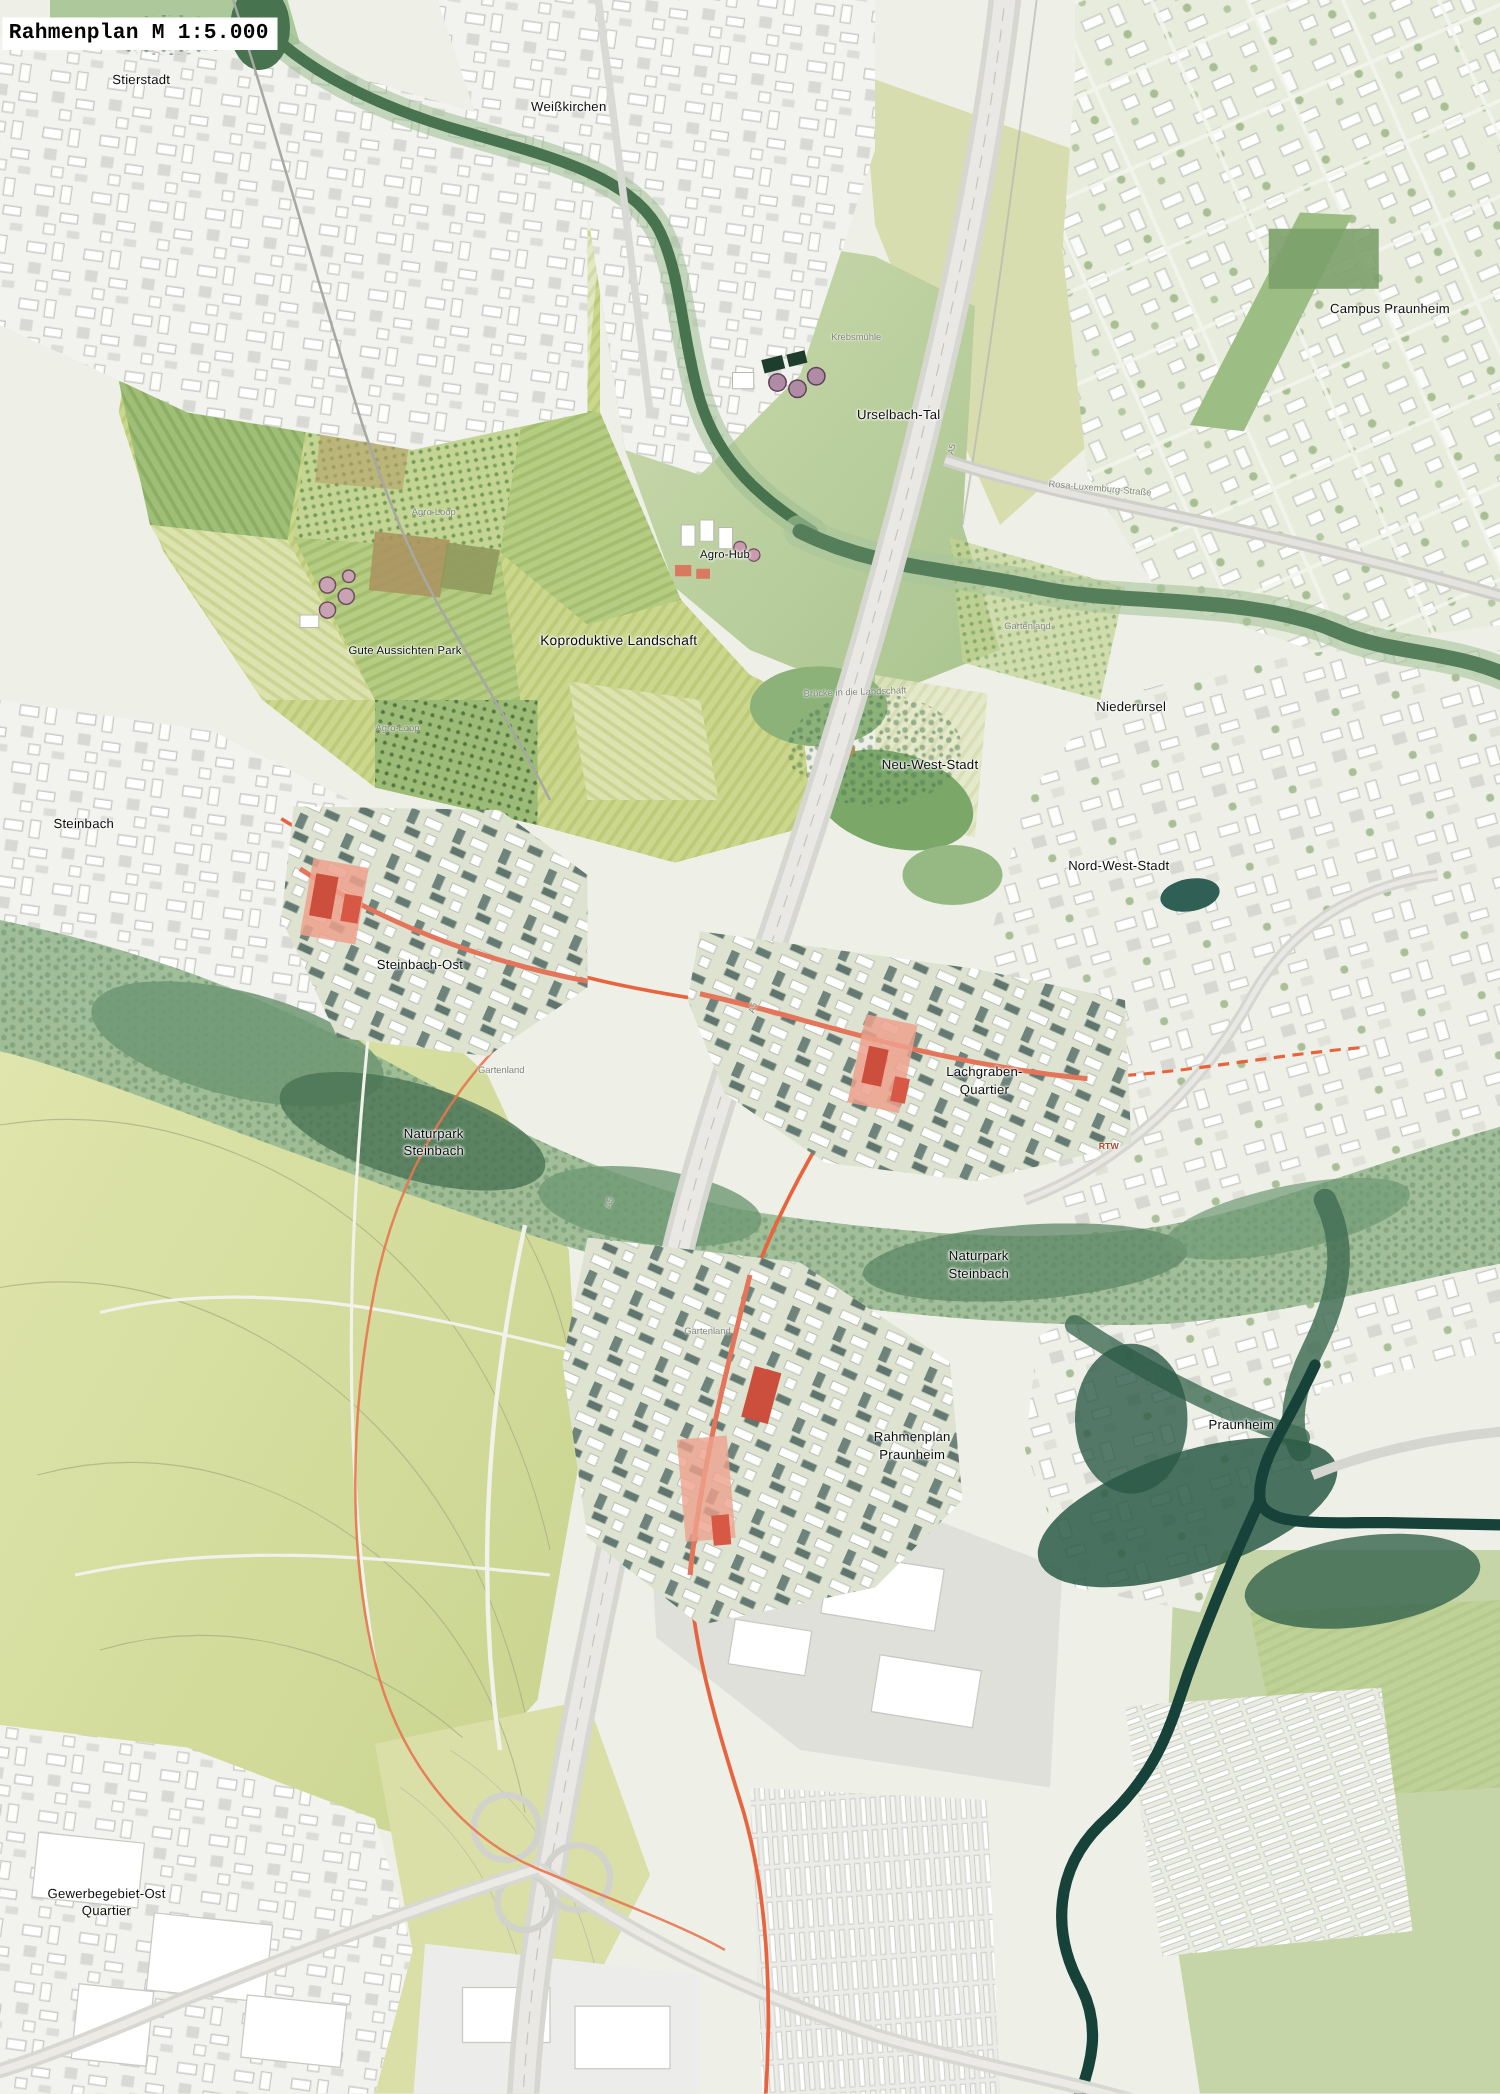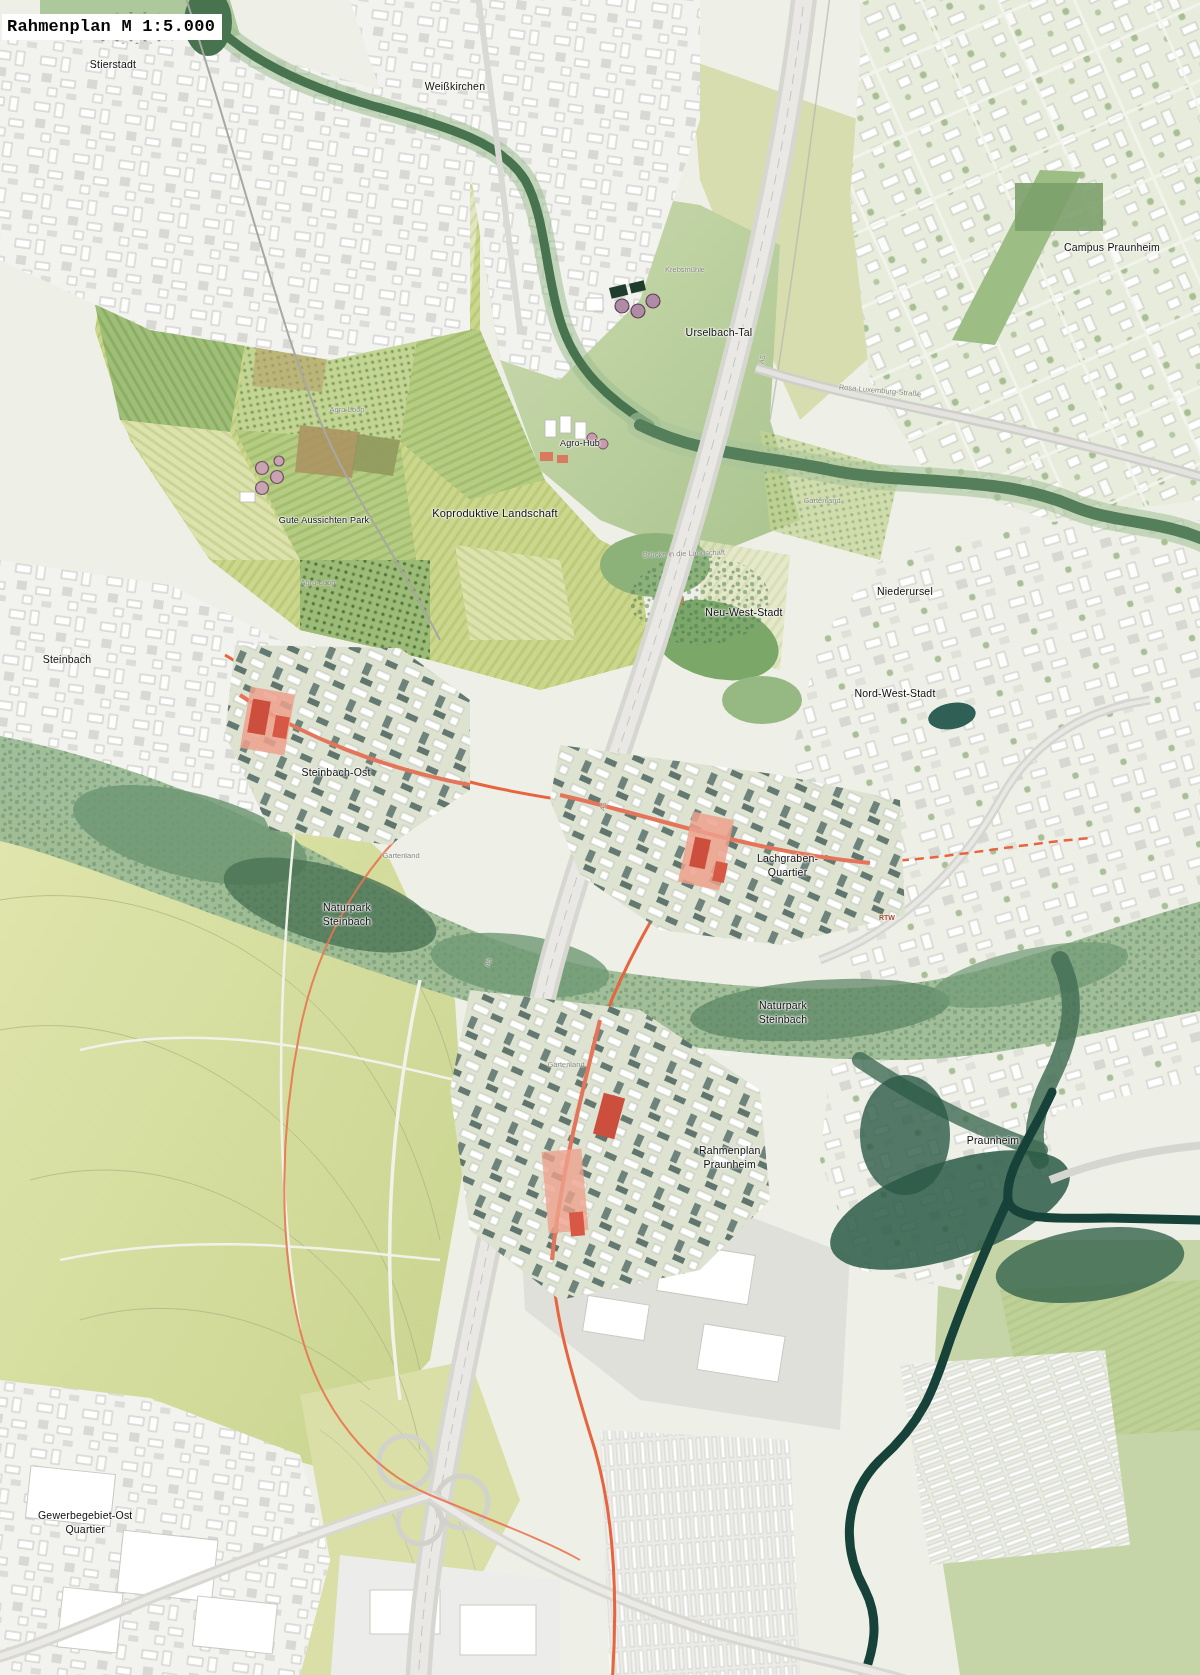--- a/index.html
+++ b/index.html
@@ -322,21 +322,21 @@
 
   <div class="title-box">Rahmenplan M 1:5.000</div>
 
   <div class="lbl" style="left:113px;top:58px">Stierstadt</div>
   <div class="lbl" style="left:455px;top:80px">Weißkirchen</div>
   <div class="lbl" style="left:1112px;top:241px">Campus Praunheim</div>
   <div class="lbl" style="left:719px;top:326px">Urselbach-Tal</div>
   <div class="lbl small" style="left:580px;top:438px">Agro-Hub</div>
   <div class="lbl small" style="left:324px;top:515px">Gute Aussichten Park</div>
   <div class="lbl" style="left:495px;top:506px;font-size:11px">Koproduktive Landschaft</div>
-  <div class="lbl" style="left:905px;top:585px">Niederursel</div>
+  <div class="lbl" style="left:905px;top:560px">Niederursel</div>
   <div class="lbl" style="left:744px;top:606px">Neu-West-Stadt</div>
   <div class="lbl" style="left:895px;top:687px">Nord-West-Stadt</div>
   <div class="lbl" style="left:67px;top:653px">Steinbach</div>
   <div class="lbl" style="left:336px;top:766px">Steinbach-Ost</div>
   <div class="lbl left" style="left:757px;top:852px">
     <div>Lachgraben-</div>
     <div>Quartier</div>
   </div>
   <div class="lbl" style="left:347px;top:901px">
     <div>Naturpark</div>

